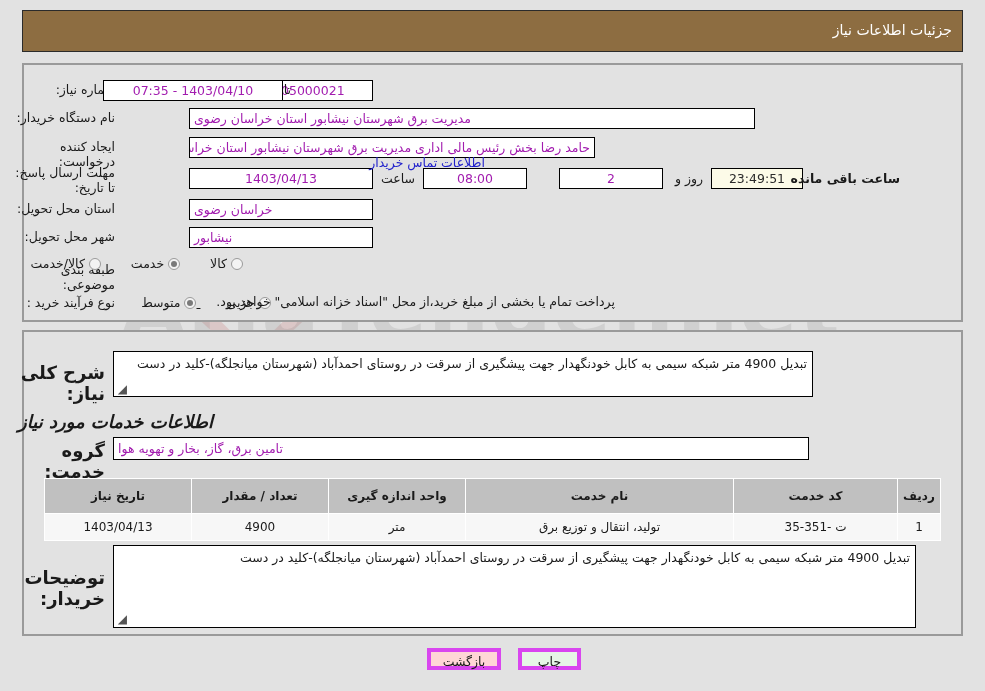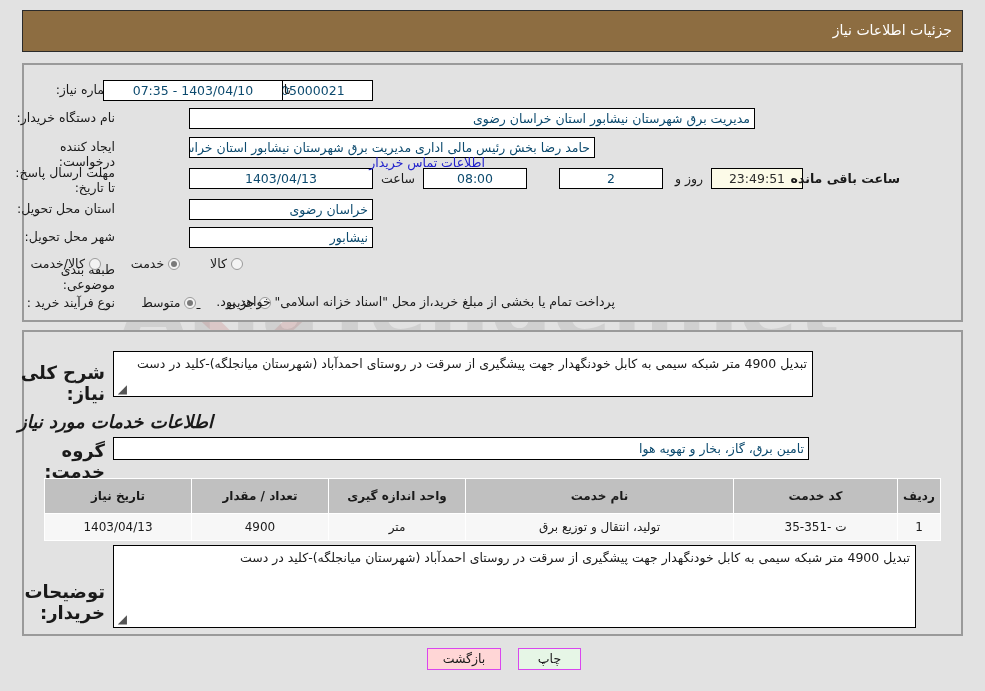--- a/index.html
+++ b/index.html
@@ -110,28 +110,28 @@
     z-index: 3;
   }
   .fld {
     position: absolute;
     box-sizing: border-box;
     border: 1px solid #000000;
     background: #ffffff;
     height: 21px;
     line-height: 19px;
     font-size: 12.5px;
-    color: #0c4a6e;
+    color: #a21caf;
     padding: 0 4px;
     text-align: center;
     white-space: nowrap;
     overflow: hidden;
     z-index: 3;
   }
-  .fld.rtl-right { text-align: right; }
+  .fld.rtl-right { text-align: left; }
   .fld.timer {
     background: #fcfbe8;
     color: #2b2b2b;
   }
   .inline-txt {
     position: absolute;
     font-size: 12.5px;
     line-height: 21px;
     color: #1a1a1a;
     z-index: 3;
@@ -236,21 +236,21 @@
     height: 26px;
     padding: 0 4px;
     text-align: center;
     color: #1a1a1a;
   }
 
   
   .btn {
     position: absolute;
     box-sizing: border-box;
-    border: 1px solid #d946ef;
+    border: 4px solid #d946ef;
     height: 22px;
     line-height: 20px;
     font-size: 12.5px;
     text-align: center;
     cursor: pointer;
     z-index: 3;
   }
   .btn-print  { background: #e6f6e6; color: #1a1a1a; width: 63px; left: 518px; top: 648px; }
   .btn-back   { background: #ffd6d6; color: #1a1a1a; width: 74px; left: 427px; top: 648px; }
 </style>
@@ -348,18 +348,18 @@
       <td>1</td>
       <td>ت -351-35</td>
       <td>تولید، انتقال و توزیع برق</td>
       <td>متر</td>
       <td>4900</td>
       <td>1403/04/13</td>
     </tr>
   </tbody>
 </table>
 
-<div class="section-head" style="right:880px; top:581px;">توضیحات خریدار:</div>
+<div class="section-head" style="right:880px; top:567px;">توضیحات خریدار:</div>
 <div class="ta" style="right:69px; top:545px; width:803px; height:83px;">تبدیل 4900 متر شبکه سیمی به کابل خودنگهدار جهت پیشگیری از سرقت در روستای احمدآباد (شهرستان میانجلگه)-کلید در دست</div>
 <div class="ta-grip" style="right:858px; top:613px;">◢</div>
 
 <div class="btn btn-print">چاپ</div>
 <div class="btn btn-back">بازگشت</div>
 
 </body></html>

